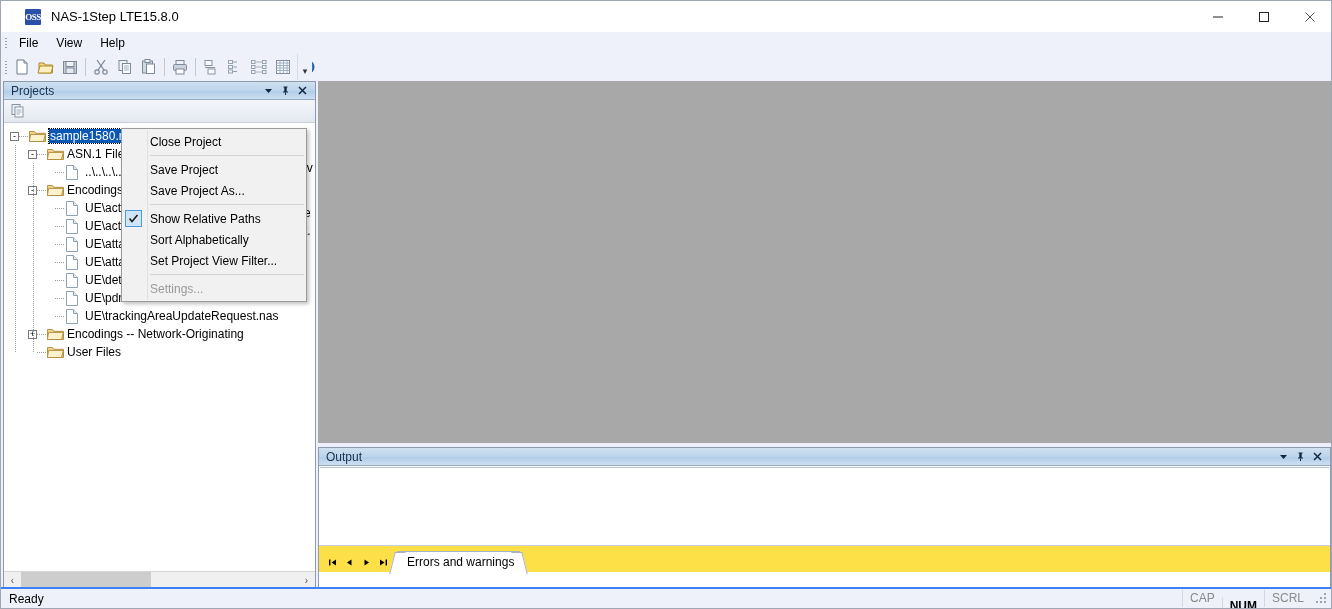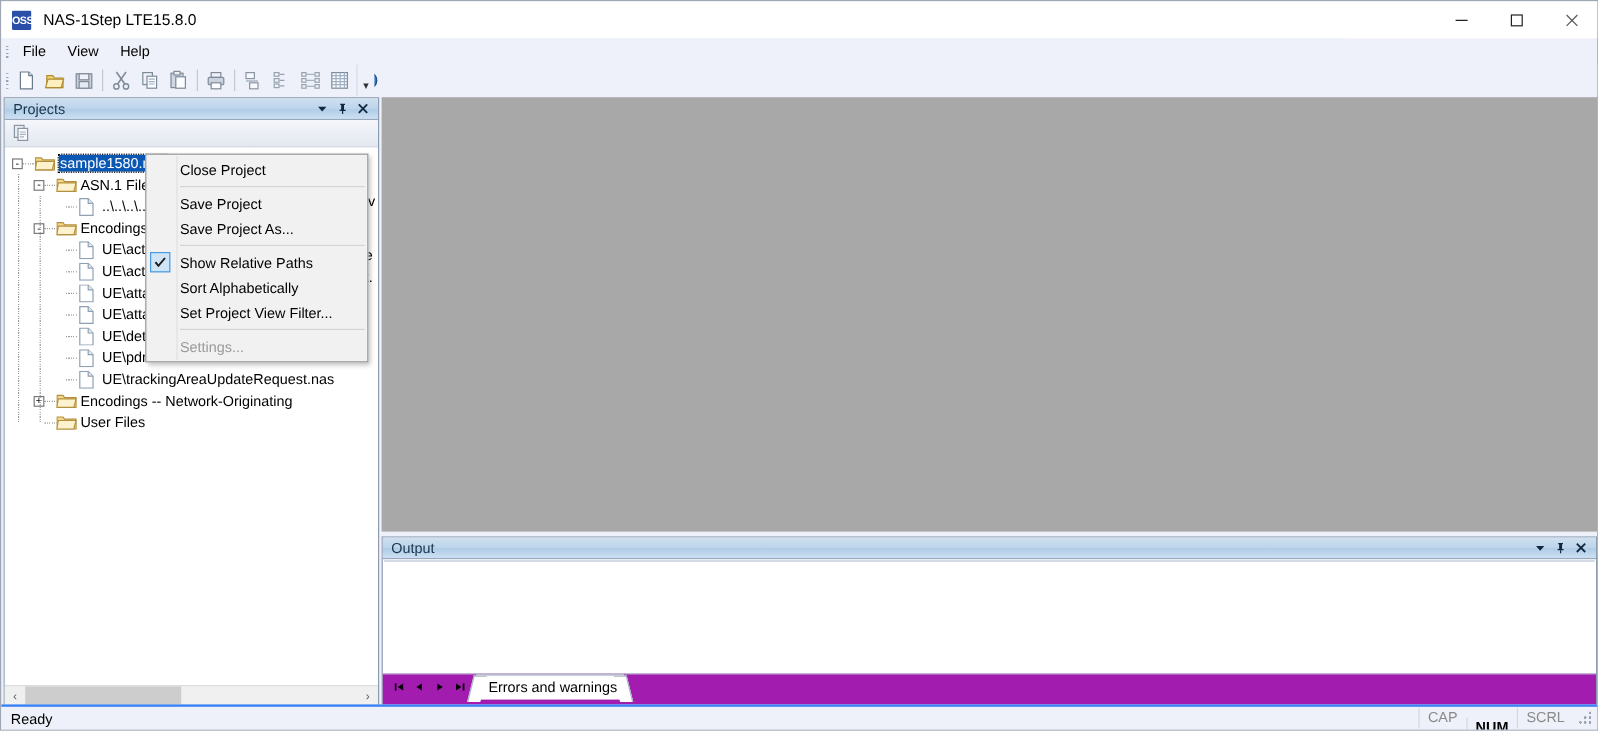--- a/index.html
+++ b/index.html
@@ -21,26 +21,26 @@
   }
 
   
   .titlebar {
     position: absolute; left: 0; top: 0; width: 1332px; height: 31px;
     background: #ffffff;
     display: flex; align-items: center;
     box-sizing: border-box;
   }
   .title-logo {
-    width: 16px; height: 16px; margin-left: 9px;
+    width: 16px; height: 16px; margin-left: 24px;
     background: #2a4fa8;
     color: #fff; font-size: 9px; font-weight: bold;
     line-height: 16px; text-align: center;
     letter-spacing: -0.5px;
-    font-family: Liberation Sans, sans-serif;
+    font-family: Liberation Serif, serif;
     border-radius: 1px;
   }
   .title-text {
     margin-left: 10px; font-size: 13px; color: #000;
   }
   .win-btns {
     position: absolute; right: 0; top: 0; height: 31px; display: flex;
   }
   .win-btn {
     width: 46px; height: 31px;
@@ -188,22 +188,22 @@
     width: 1013px; height: 142px;
     background: #fff;
     border: 1px solid #8c9bb0;
     box-sizing: border-box;
   }
   .output-body {
     position: absolute; left: 1px; right: 1px; top: 19px; bottom: 26px;
     background: #fff; border-top: 1px solid #b9c4d2;
   }
   .output-tabs {
-    position: absolute; left: 0; right: 0; bottom: 0; height: 26px;
-    background: #a21caf; display: flex; align-items: flex-start;
+    position: absolute; left: 0; right: 0; bottom: 16px; height: 26px;
+    background: #fde047; display: flex; align-items: flex-end;
     border-top: 1px solid #c8cfd9;
   }
   .nav-btns { display: flex; align-items: center; margin-left: 5px; gap: 1px; }
   .nav-btn {
     width: 16px; height: 20px; display:flex; align-items:center; justify-content:center;
     font-size: 8px; color: #000;
   }
   .tab {
     margin-left: 6px;
     height: 21px; display: flex; align-items: center;

